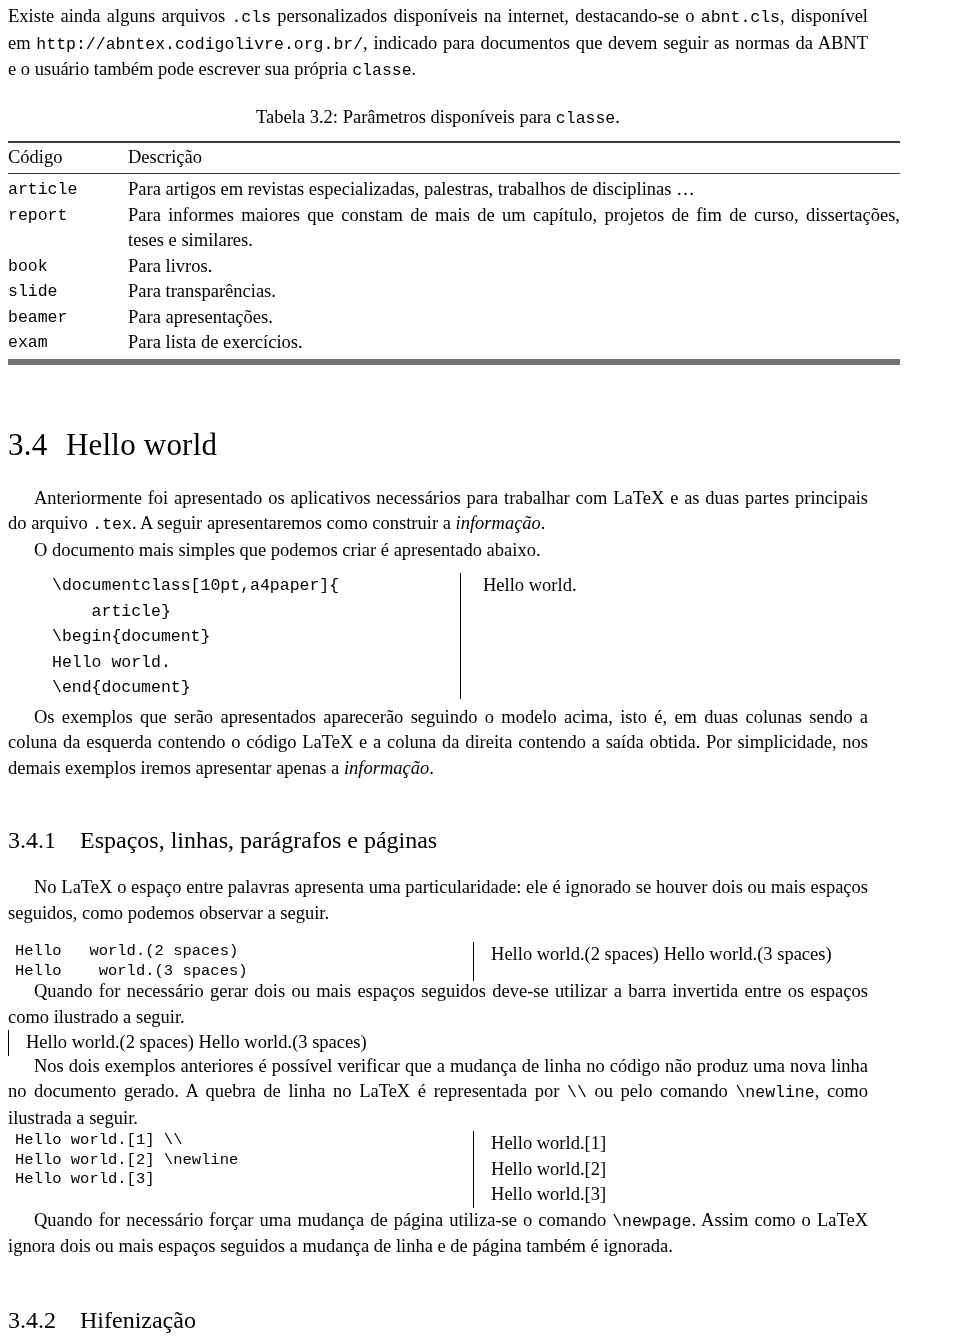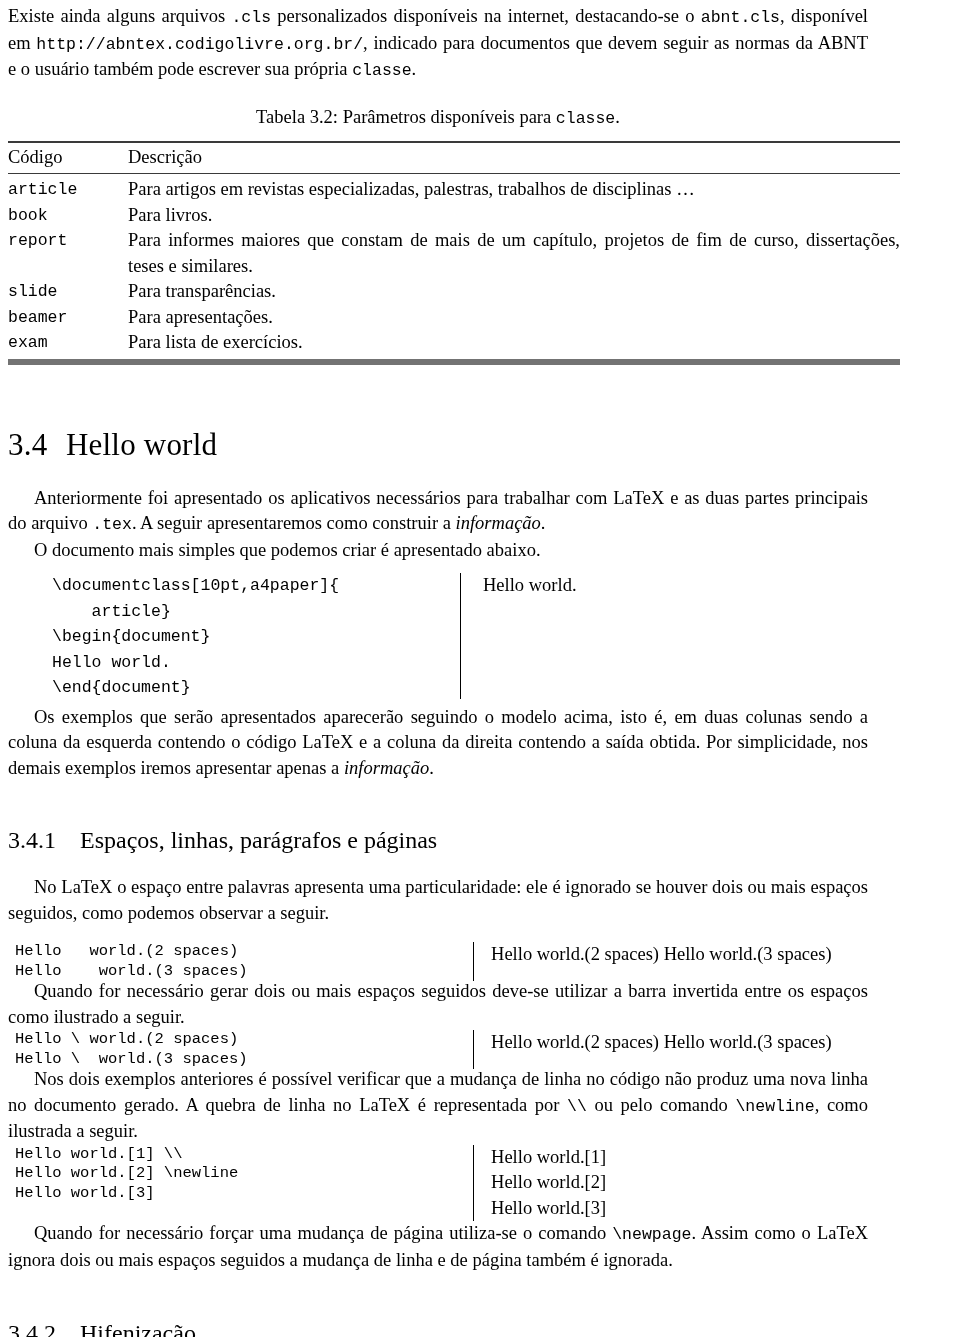--- a/index.html
+++ b/index.html
@@ -147,26 +147,26 @@
             <td class="col-code tt" style="font-family:'Liberation Serif',serif;font-size:18.5px;">Código</td>
             <td>Descrição</td>
           </tr>
         </thead>
         <tbody>
           <tr class="first">
             <td class="col-code tt">article</td>
             <td>Para artigos em revistas especializadas, palestras, trabalhos de disciplinas …</td>
           </tr>
           <tr>
+            <td class="col-code tt">report</td>
+            <td style="text-align:justify;">Para informes maiores que constam de mais de um capítulo, projetos de fim de curso, dissertações, teses e similares.</td>
+          </tr>
+          <tr>
             <td class="col-code tt">book</td>
             <td>Para livros.</td>
-          </tr>
-          <tr>
-            <td class="col-code tt">report</td>
-            <td style="text-align:justify;">Para informes maiores que constam de mais de um capítulo, projetos de fim de curso, dissertações, teses e similares.</td>
           </tr>
           <tr>
             <td class="col-code tt">slide</td>
             <td>Para transparências.</td>
           </tr>
           <tr>
             <td class="col-code tt">beamer</td>
             <td>Para apresentações.</td>
           </tr>
           <tr class="last bot">
@@ -210,22 +210,20 @@
     <div class="example sm" style="margin-top:16px;">
       <div class="ex-code">Hello   world.(2 spaces)
 Hello    world.(3 spaces)</div>
       <div class="ex-rule"></div>
       <div class="ex-out">Hello world.(2 spaces) Hello world.(3 spaces)</div>
     </div>
 
     <p class="para indent" style="margin-top:-2px;">Quando for necessário gerar dois ou mais espaços seguidos deve-se utilizar a barra invertida entre os espaços como ilustrado a seguir.</p>
 
     <div class="example sm" style="margin-top:0px;">
-      <div class="ex-code">Hello \ world.(2 spaces)
-Hello \  world.(3 spaces)</div>
       <div class="ex-rule"></div>
       <div class="ex-out">Hello  world.(2 spaces) Hello  world.(3 spaces)</div>
     </div>
 
     <p class="para indent" style="margin-top:-2px;">
       <span>Nos dois exemplos anteriores é possível verificar que a mudança de linha no código não produz uma nova linha no documento gerado. A quebra de linha no LaTeX é representada por </span><span class="tt">\\</span><span> ou pelo comando </span><span class="tt">\newline</span><span>, como ilustrada a seguir.</span>
     </p>
 
     <div class="example sm" style="margin-top:0px;">
       <div class="ex-code">Hello world.[1] \\

